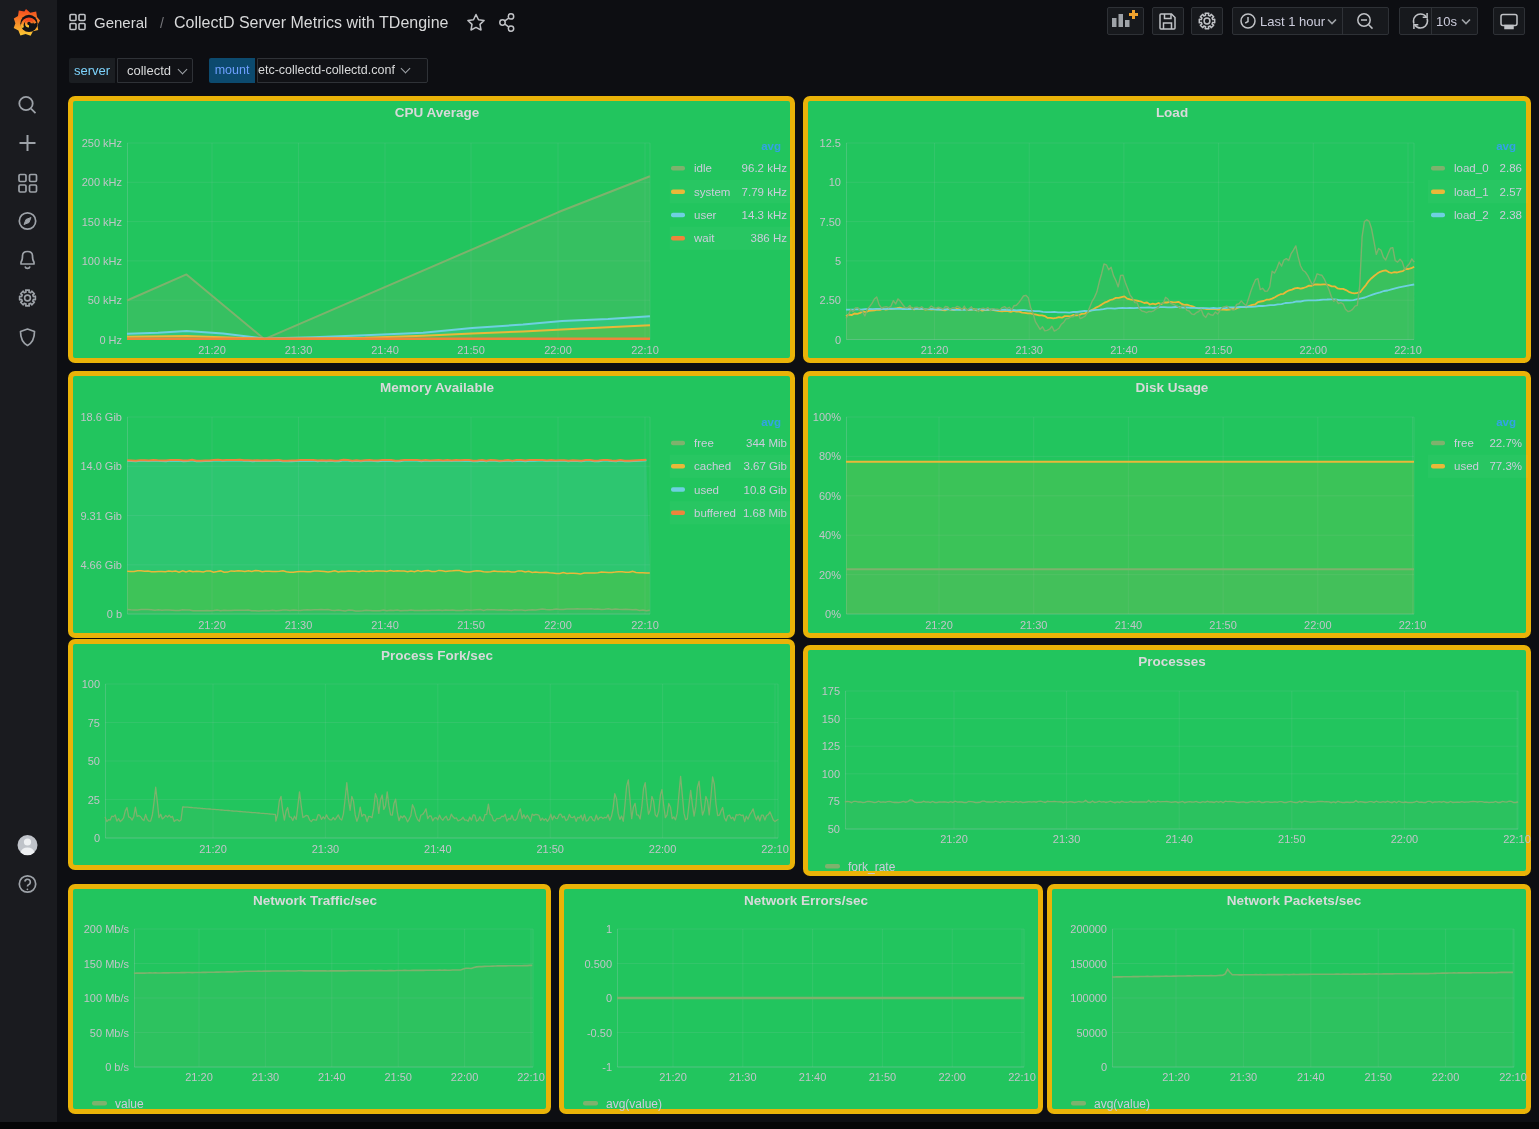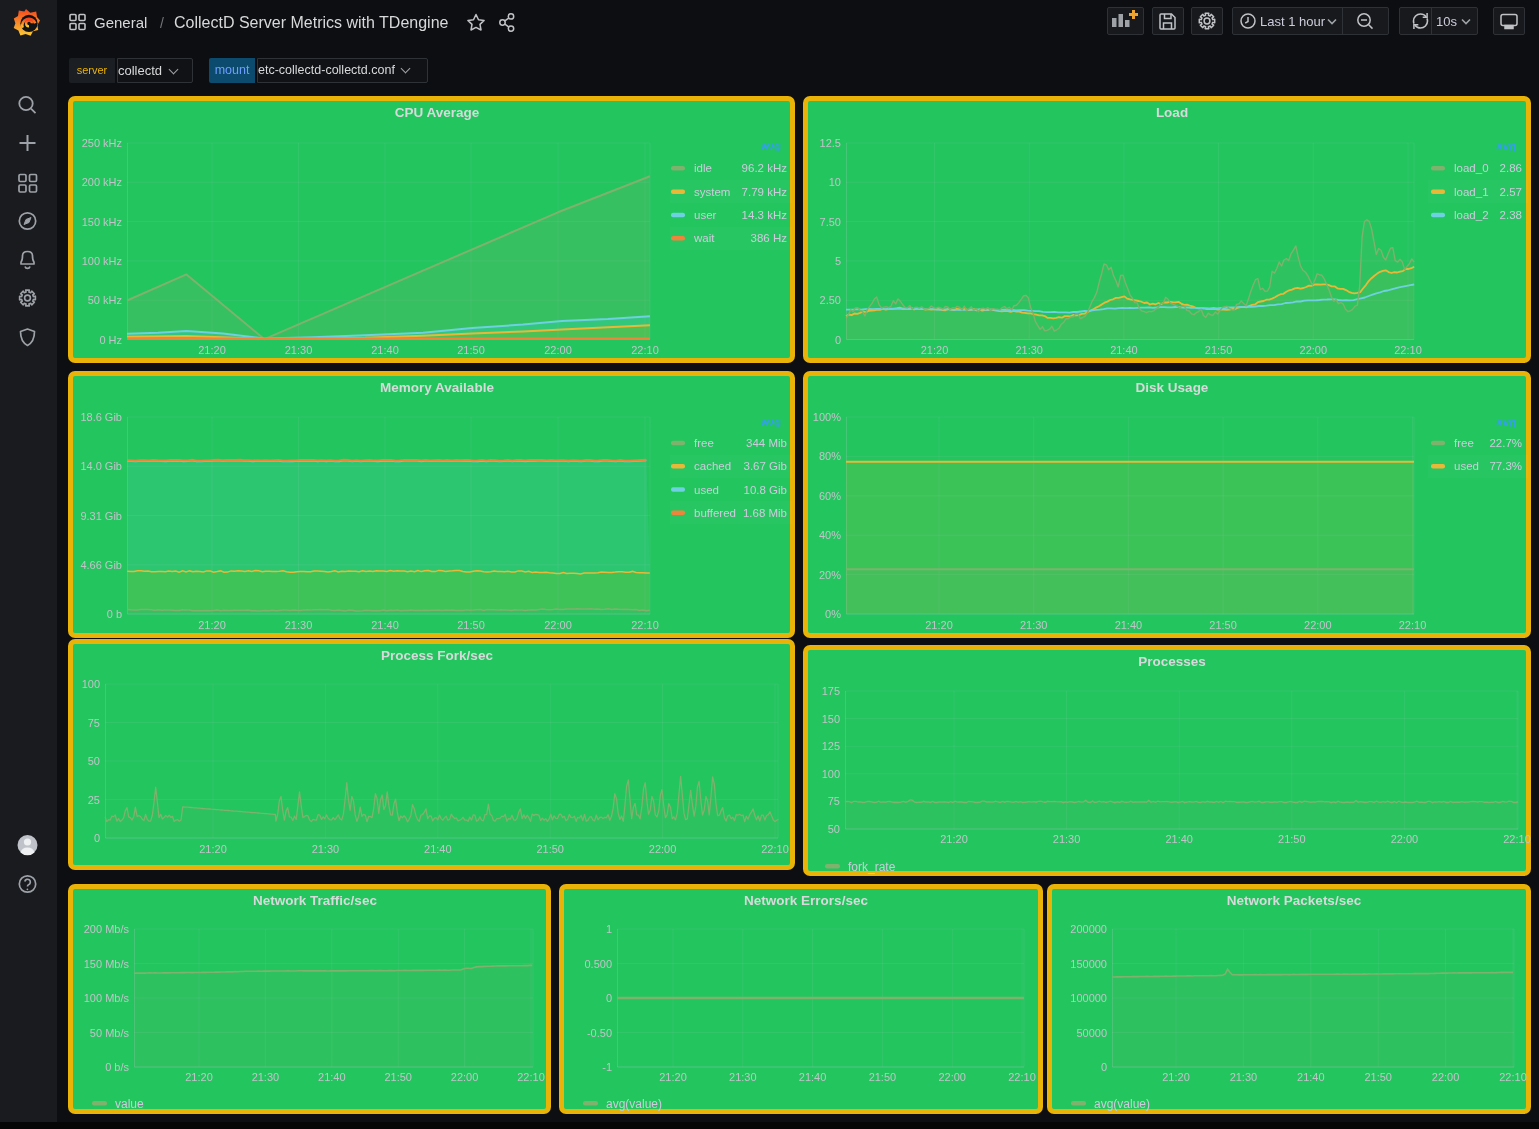--- a/index.html
+++ b/index.html
@@ -152,23 +152,23 @@
     <path d="M362,19.5 l4,4 l4,-4" stroke="#9fa3a8" stroke-width="1.6" fill="none"></path>
 
     <g stroke="#c0c2c6" stroke-width="1.5" fill="none">
       <rect x="401" y="14.5" width="16" height="11" rx="2"></rect>
       <path d="M405,25.5 h8 v3 h-8 Z" fill="#c0c2c6"></path>
     </g>
   </svg>
 </div>
 
 <div id="vars">
-  <div style="position:absolute;left:69px;top:58px;width:46px;height:25px;background:#1b1e22;border-radius:2px 0 0 2px;color:#eab308;font-size:11px;line-height:25px;text-align:center">server</div>
+  <div style="position:absolute;left:69px;top:58px;width:46px;height:25px;background:#1b1e22;border-radius:2px 0 0 2px;color:#7dd3fc;font-size:13px;line-height:25px;text-align:center">server</div>
   <div style="position:absolute;left:117px;top:58px;width:76px;height:25px;background:#111216;border:1px solid #2f3237;box-sizing:border-box;border-radius:0 2px 2px 0;color:#d8d9da;font-size:13px;line-height:23px;white-space:nowrap">
-    <span style="">collectd</span><i style="display:inline-block;width:6px;height:6px;border-right:1.4px solid #9fa3a8;border-bottom:1.4px solid #9fa3a8;transform:rotate(45deg);margin-left:8px;margin-bottom:2px"></i>
+    <span style="margin-left:9px">collectd</span><i style="display:inline-block;width:6px;height:6px;border-right:1.4px solid #9fa3a8;border-bottom:1.4px solid #9fa3a8;transform:rotate(45deg);margin-left:8px;margin-bottom:2px"></i>
   </div>
   <div style="position:absolute;left:209px;top:58px;width:46px;height:25px;background:#0c4a6e;border-radius:2px 0 0 2px;color:#6e9fff;font-size:12.5px;line-height:25px;text-align:center">mount</div>
   <div style="position:absolute;left:257px;top:58px;width:171px;height:25px;background:#111216;border:1px solid #2f3237;box-sizing:border-box;border-radius:0 2px 2px 0;color:#d8d9da;font-size:12.5px;line-height:23px;white-space:nowrap">
     <span style="margin-left:0">etc-collectd-collectd.conf</span><i style="display:inline-block;width:6px;height:6px;border-right:1.4px solid #9fa3a8;border-bottom:1.4px solid #9fa3a8;transform:rotate(45deg);margin-left:7px;margin-bottom:2px"></i>
   </div>
 </div>
 
   <div class="panel" style="left:68px;top:96px;width:727px;height:267px">
       <svg width="727" height="267" viewBox="0 0 727 267" style="position:absolute;left:0;top:0">
         <text x="364" y="16" text-anchor="middle" font-size="13.5" font-weight="bold" fill="#d8d9da">CPU Average</text>

